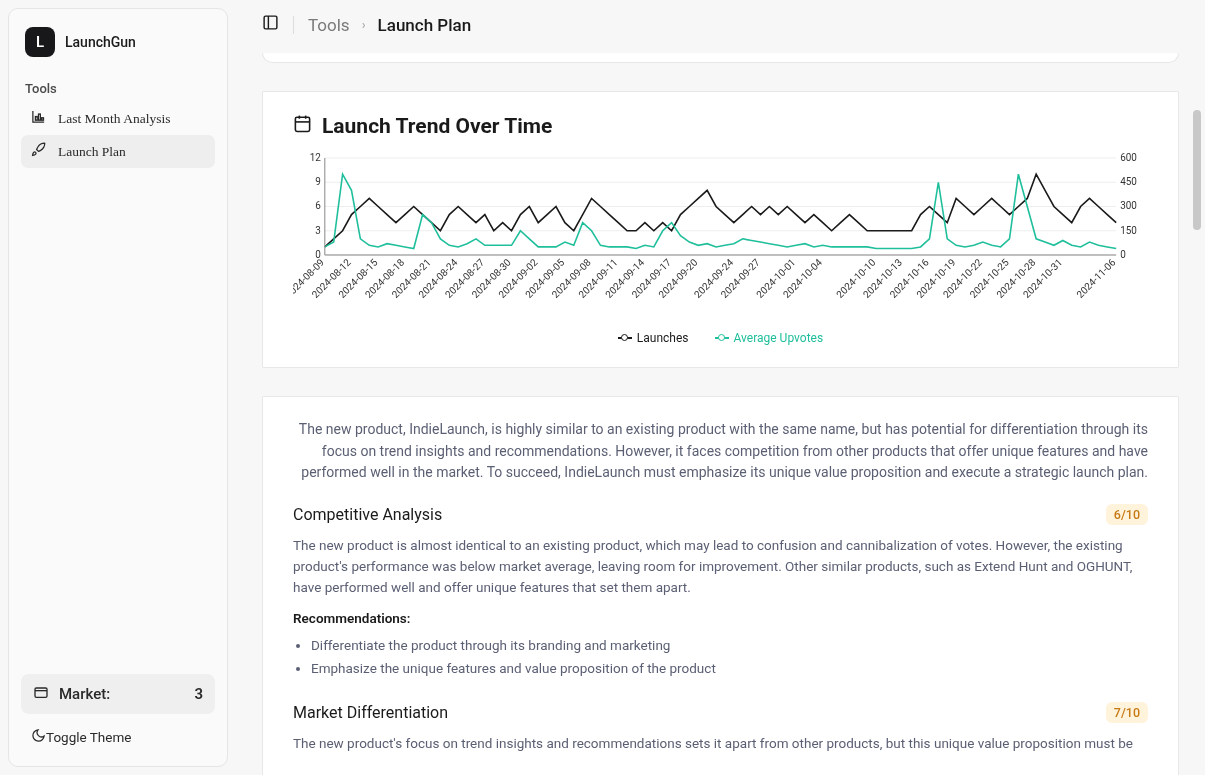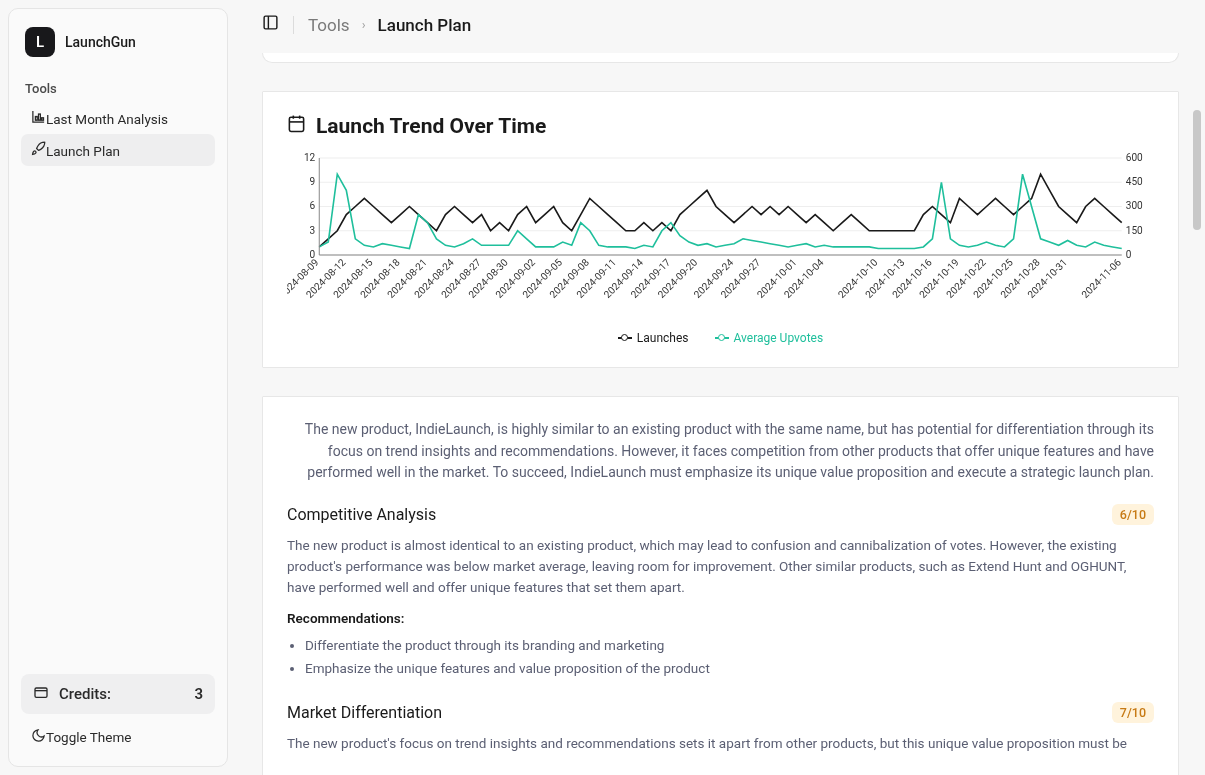--- a/index.html
+++ b/index.html
@@ -2,41 +2,41 @@
 <html><head>
 <meta charset="utf-8">
 <style>
 * { margin: 0; padding: 0; box-sizing: border-box; }
 body { font-family: -apple-system, BlinkMacSystemFont, "Segoe UI", Roboto, sans-serif; background: #f7f7f7; width: 1205px; height: 775px; overflow: hidden; display: flex; position: relative; }
 .sidebar { width: 220px; background: #fafafa; border: 1px solid #e5e5e5; border-radius: 10px; margin: 8px; display: flex; flex-direction: column; padding: 12px; }
 .brand { display: flex; align-items: center; gap: 10px; padding: 6px 4px 10px 4px; }
 .brand-logo { width: 30px; height: 30px; background: #18181b; border-radius: 8px; color: #fff; display: flex; align-items: center; justify-content: center; font-weight: 600; font-size: 15px; }
 .brand-name { font-size: 14px; color: #1a1a1a; font-weight: 500; }
 .nav-heading { font-size: 13px; color: #4a4a4a; margin: 14px 4px 6px 4px; font-weight: 500; }
-.nav-item { display: flex; align-items: flex-end; gap: 0; padding: 7px 10px; border-radius: 7px; font-size: 13.5px; color: #2a2a2a; cursor: pointer; }
+.nav-item { display: flex; align-items: center; gap: 12px; padding: 7px 10px; border-radius: 7px; font-size: 13.5px; color: #2a2a2a; cursor: pointer; font-family: Liberation Serif, serif; }
 .nav-item.active { background: #eeeeef; }
 .nav-item svg { width: 15px; height: 15px; }
 .sidebar-footer { margin-top: auto; display: flex; flex-direction: column; gap: 2px; }
 .credits { display: flex; align-items: center; justify-content: space-between; padding: 10px 12px; background: #efeff0; border-radius: 8px; font-size: 15px; color: #2a2a2a; font-weight: 500; margin-bottom: 4px; }
 .credits .left { display: flex; align-items: center; gap: 10px; }
 .credits .num { font-weight: 600; }
 .footer-item { display: flex; align-items: center; padding: 8px 10px; font-size: 13.5px; color: #2a2a2a; cursor: pointer; }
 .footer-item svg { width: 15px; height: 15px; }
 
 .main { flex: 1; display: flex; flex-direction: column; position: relative; }
 .topbar { display: flex; align-items: center; gap: 14px; padding: 14px 26px 18px 26px; }
 .topbar svg.panel { width: 17px; height: 17px; color: #1a1a1a; }
 .bc-sep-vert { width: 1px; height: 18px; background: #dcdcdc; }
 .breadcrumb { display: flex; align-items: center; gap: 12px; font-size: 17px; }
 .breadcrumb .link { color: #7a7a7a; cursor: pointer; }
 .breadcrumb .chev { color: #a0a0a0; font-size: 13px; }
 .breadcrumb .current { color: #1a1a1a; font-weight: 500; }
 
 .content { overflow-y: auto; padding: 0 26px 20px 26px; }
-.card { background: #fff; border: 1px solid #e7e7e7; border-radius: 1px; padding: 22px 24px; margin-bottom: 28px; }
+.card { background: #fff; border: 1px solid #e7e7e7; border-radius: 1px; padding: 22px 30px; margin-bottom: 28px; }
 .card-prev { height: 10px; background:#fff; border:1px solid #e7e7e7; border-radius:0 0 10px 10px; border-top:none; margin-bottom:28px; }
 .card-title { display: flex; align-items: center; gap: 10px; font-size: 20px; font-weight: 700; color: #1a1a1a; margin-bottom: 14px; }
 .card-title svg { width: 19px; height: 19px; }
 .card h2 { font-size: 21px; }
 
 .chart-wrap { position: relative; height: 175px; }
 svg.chart { width: 100%; height: 100%; }
 .chart-legend { display:flex; justify-content:center; gap:26px; font-size:12px; margin-top:4px; }
 .chart-legend .item { display:flex; align-items:center; gap:5px; }
 .chart-legend .sw { width:14px; height:2px; position:relative; }
@@ -91,21 +91,21 @@
 
   <div class="sidebar-footer">
     <div class="credits">
       <div class="left">
         <span>
           <svg width="16" height="16" viewBox="0 0 24 24" fill="none" stroke="currentColor" stroke-width="2">
               <rect x="3" y="6" width="18" height="14" rx="2"></rect>
               <path d="M3 10h18"></path>
             </svg>
         </span>
-        <span>Credits:</span>
+        <span>Market:</span>
       </div>
       <span class="num">3</span>
     </div>
     <div class="footer-item">
       <span>
         <svg viewBox="0 0 24 24" fill="none" stroke="currentColor" stroke-width="2">
             <path d="M21 12.79A9 9 0 1 1 11.21 3 7 7 0 0 0 21 12.79z"></path>
           </svg>
       </span>
       <span>Toggle Theme</span>

